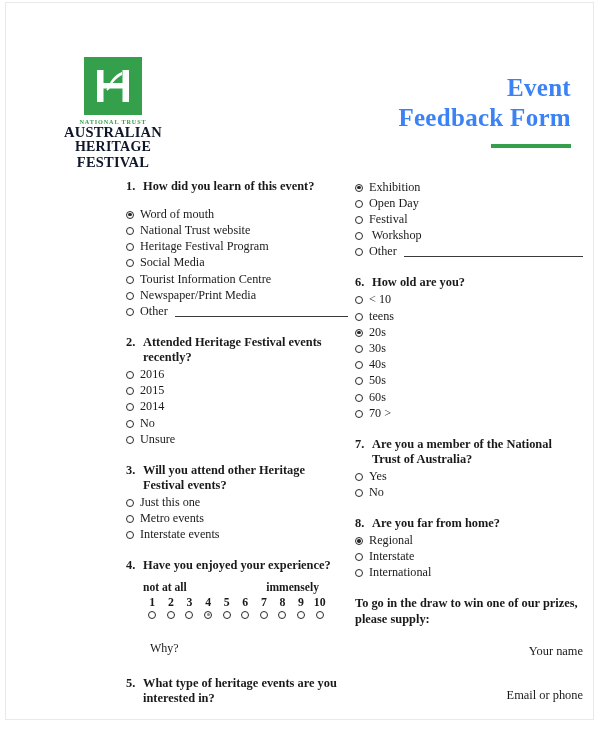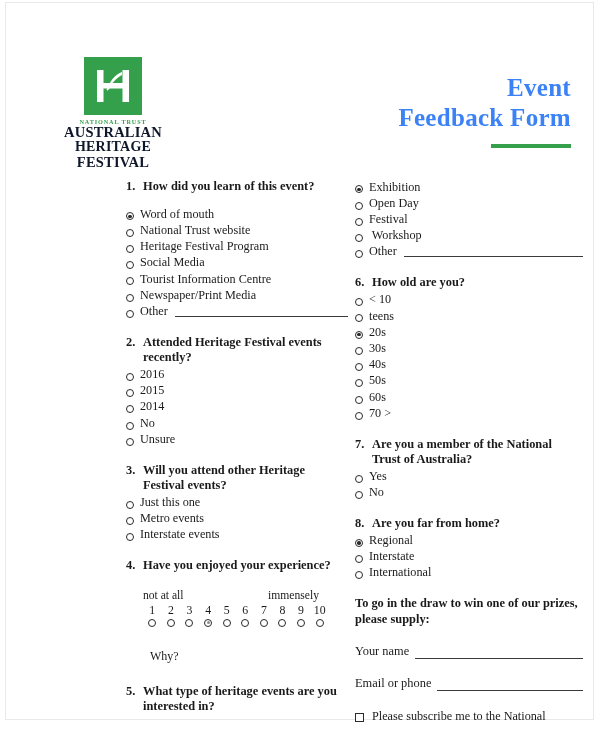--- a/index.html
+++ b/index.html
@@ -104,21 +104,21 @@
   }
   .q-num {
     width: 17px;
     flex: 0 0 17px;
     font-weight: bold;
   }
   .q-text { flex: 1 1 auto; }
 
   .opt {
     display: flex;
-    align-items: center;
+    align-items: flex-start;
     font-size: 12.2px;
     line-height: 1.29;
     margin-top: 0.5px;
   }
   .radio {
     flex: 0 0 auto;
     width: 8px;
     height: 8px;
     border: 1.1px solid #2a2a2a;
     border-radius: 50%;
@@ -155,21 +155,21 @@
     margin-bottom: 3px;
     align-self: flex-end;
     height: 11px;
   }
 
   .gap-sm { height: 10px; }
   .gap-md { height: 15px; }
   .gap-lg { height: 20px; }
 
   
-  .scale-wrap { margin-left: 17px; margin-top: 16px; }
+  .scale-wrap { margin-left: 17px; margin-top: 8px; font-weight: bold; }
   .scale-ends {
     display: flex;
     justify-content: space-between;
     width: 176px;
     font-size: 11.6px;
     line-height: 1.2;
   }
   .scale-nums {
     display: flex;
     width: 186px;
@@ -202,20 +202,21 @@
   .prize-head {
     font-weight: bold;
     font-size: 12.4px;
     line-height: 1.25;
   }
   .field-row {
     display: flex;
     align-items: flex-end;
     font-size: 12.4px;
     margin-top: 17px;
+    flex-direction: column;
   }
   .field-label { flex: 0 0 auto; }
   .field-line {
     flex: 1 1 auto;
     border-bottom: 1.1px solid #3a3a3a;
     margin-left: 6px;
     height: 11px;
   }
   .check-row {
     display: flex;

